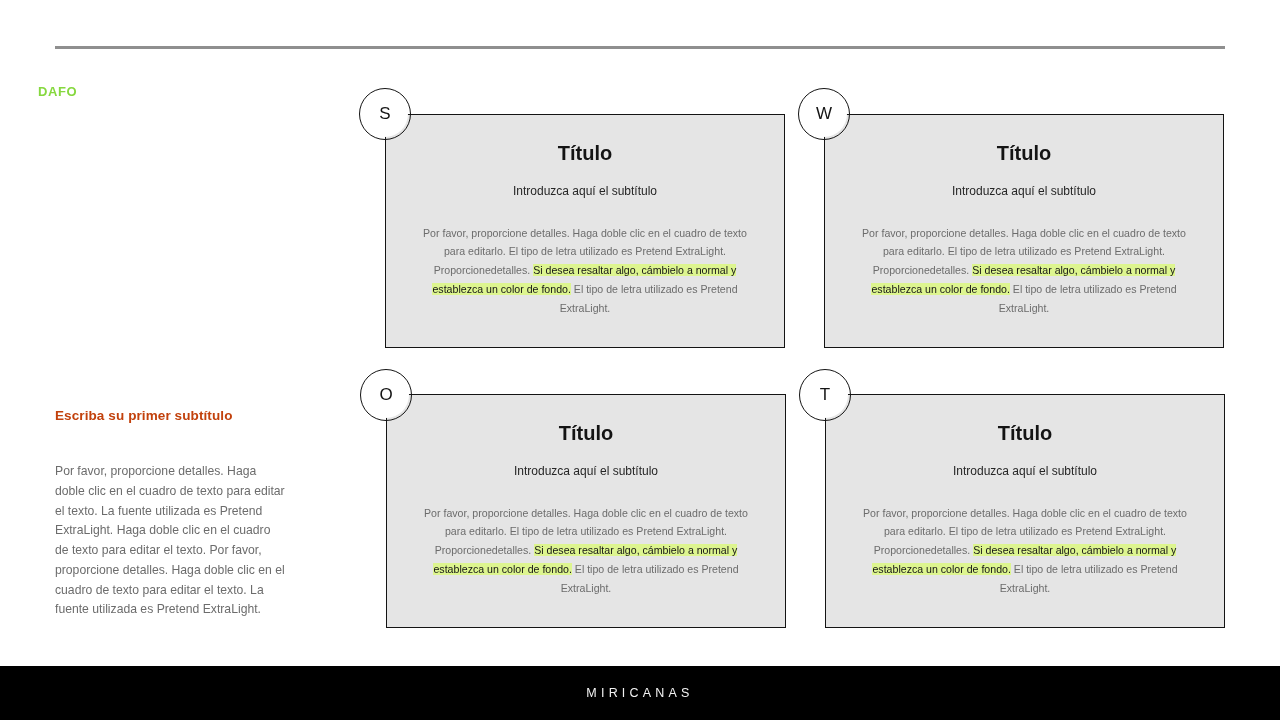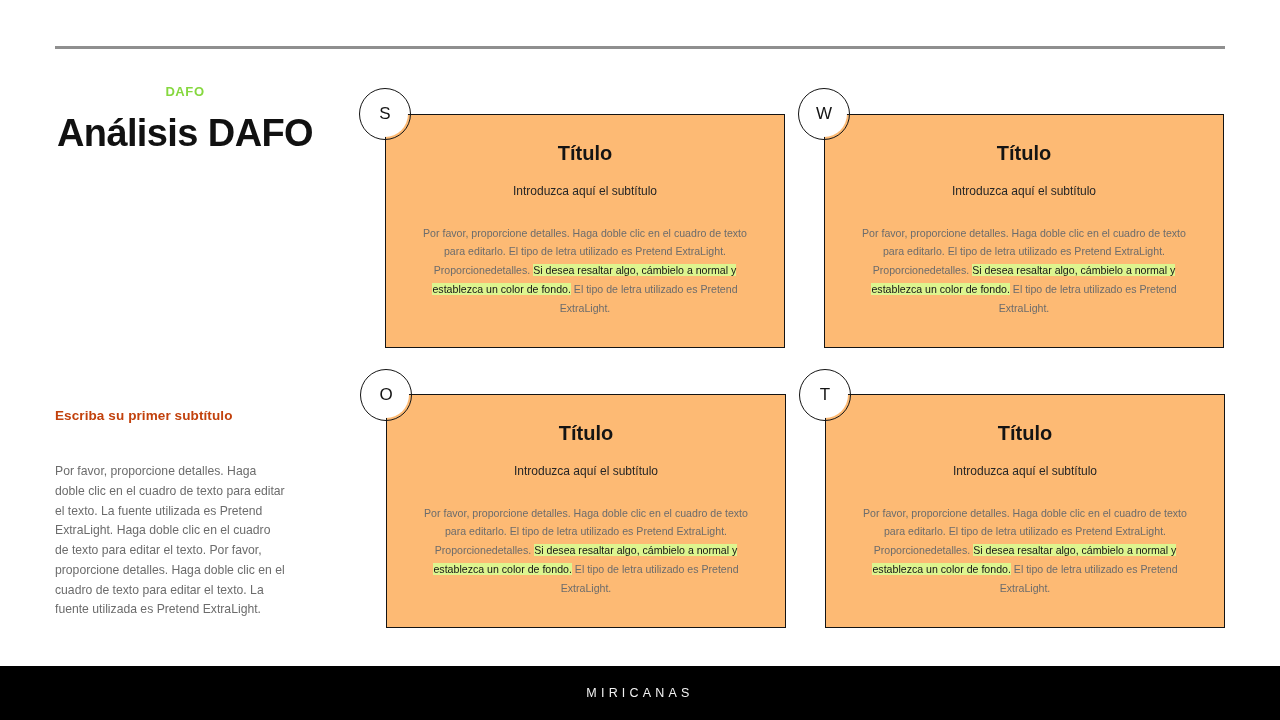--- a/index.html
+++ b/index.html
@@ -25,24 +25,23 @@
     left: 55px;
     top: 46px;
     width: 1170px;
     height: 3px;
     background: #8f8f8f;
   }
 
   
   .left-col {
     position: absolute;
-    left: 55px;
+    left: 38px;
     top: 84px;
     width: 260px;
-    text-align: center;
   }
 
   .eyebrow {
     font-size: 13px;
     font-weight: bold;
     letter-spacing: 0.6px;
     color: #86d83f;
     line-height: 1.2;
   }
 
@@ -73,21 +72,21 @@
     width: 232px;
     font-size: 12.2px;
     line-height: 1.62;
     color: #6c6c6c;
   }
 
   
   .card {
     position: absolute;
     border: 1.5px solid #141414;
-    background: #fdba74;
+    background: #e5e5e5;
   }
 
   .card-inner {
     position: absolute;
     left: 0;
     right: 0;
     top: 26px;
     padding: 0 26px;
     text-align: center;
   }
@@ -169,21 +168,20 @@
 </style>
 </head>
 <body>
 
 <div id="slide">
 
   <div class="top-rule"></div>
 
   <div class="left-col">
     <div class="eyebrow">DAFO</div>
-    <div class="page-title">Análisis DAFO</div>
   </div>
 
   <div class="left-sub">Escriba su primer subtítulo</div>
   <div class="left-body">Por favor, proporcione detalles. Haga doble clic en el cuadro de texto para editar el texto. La fuente utilizada es Pretend ExtraLight. Haga doble clic en el cuadro de texto para editar el texto. Por favor, proporcione detalles. Haga doble clic en el cuadro de texto para editar el texto. La fuente utilizada es Pretend ExtraLight.</div>
 
   <div class="card" style="left:385px; top:114px; width:400px; height:234px;">
     <div class="card-inner">
       <div class="card-title">Título</div>
       <div class="card-subtitle">Introduzca aquí el subtítulo</div>
       <div class="card-body">

